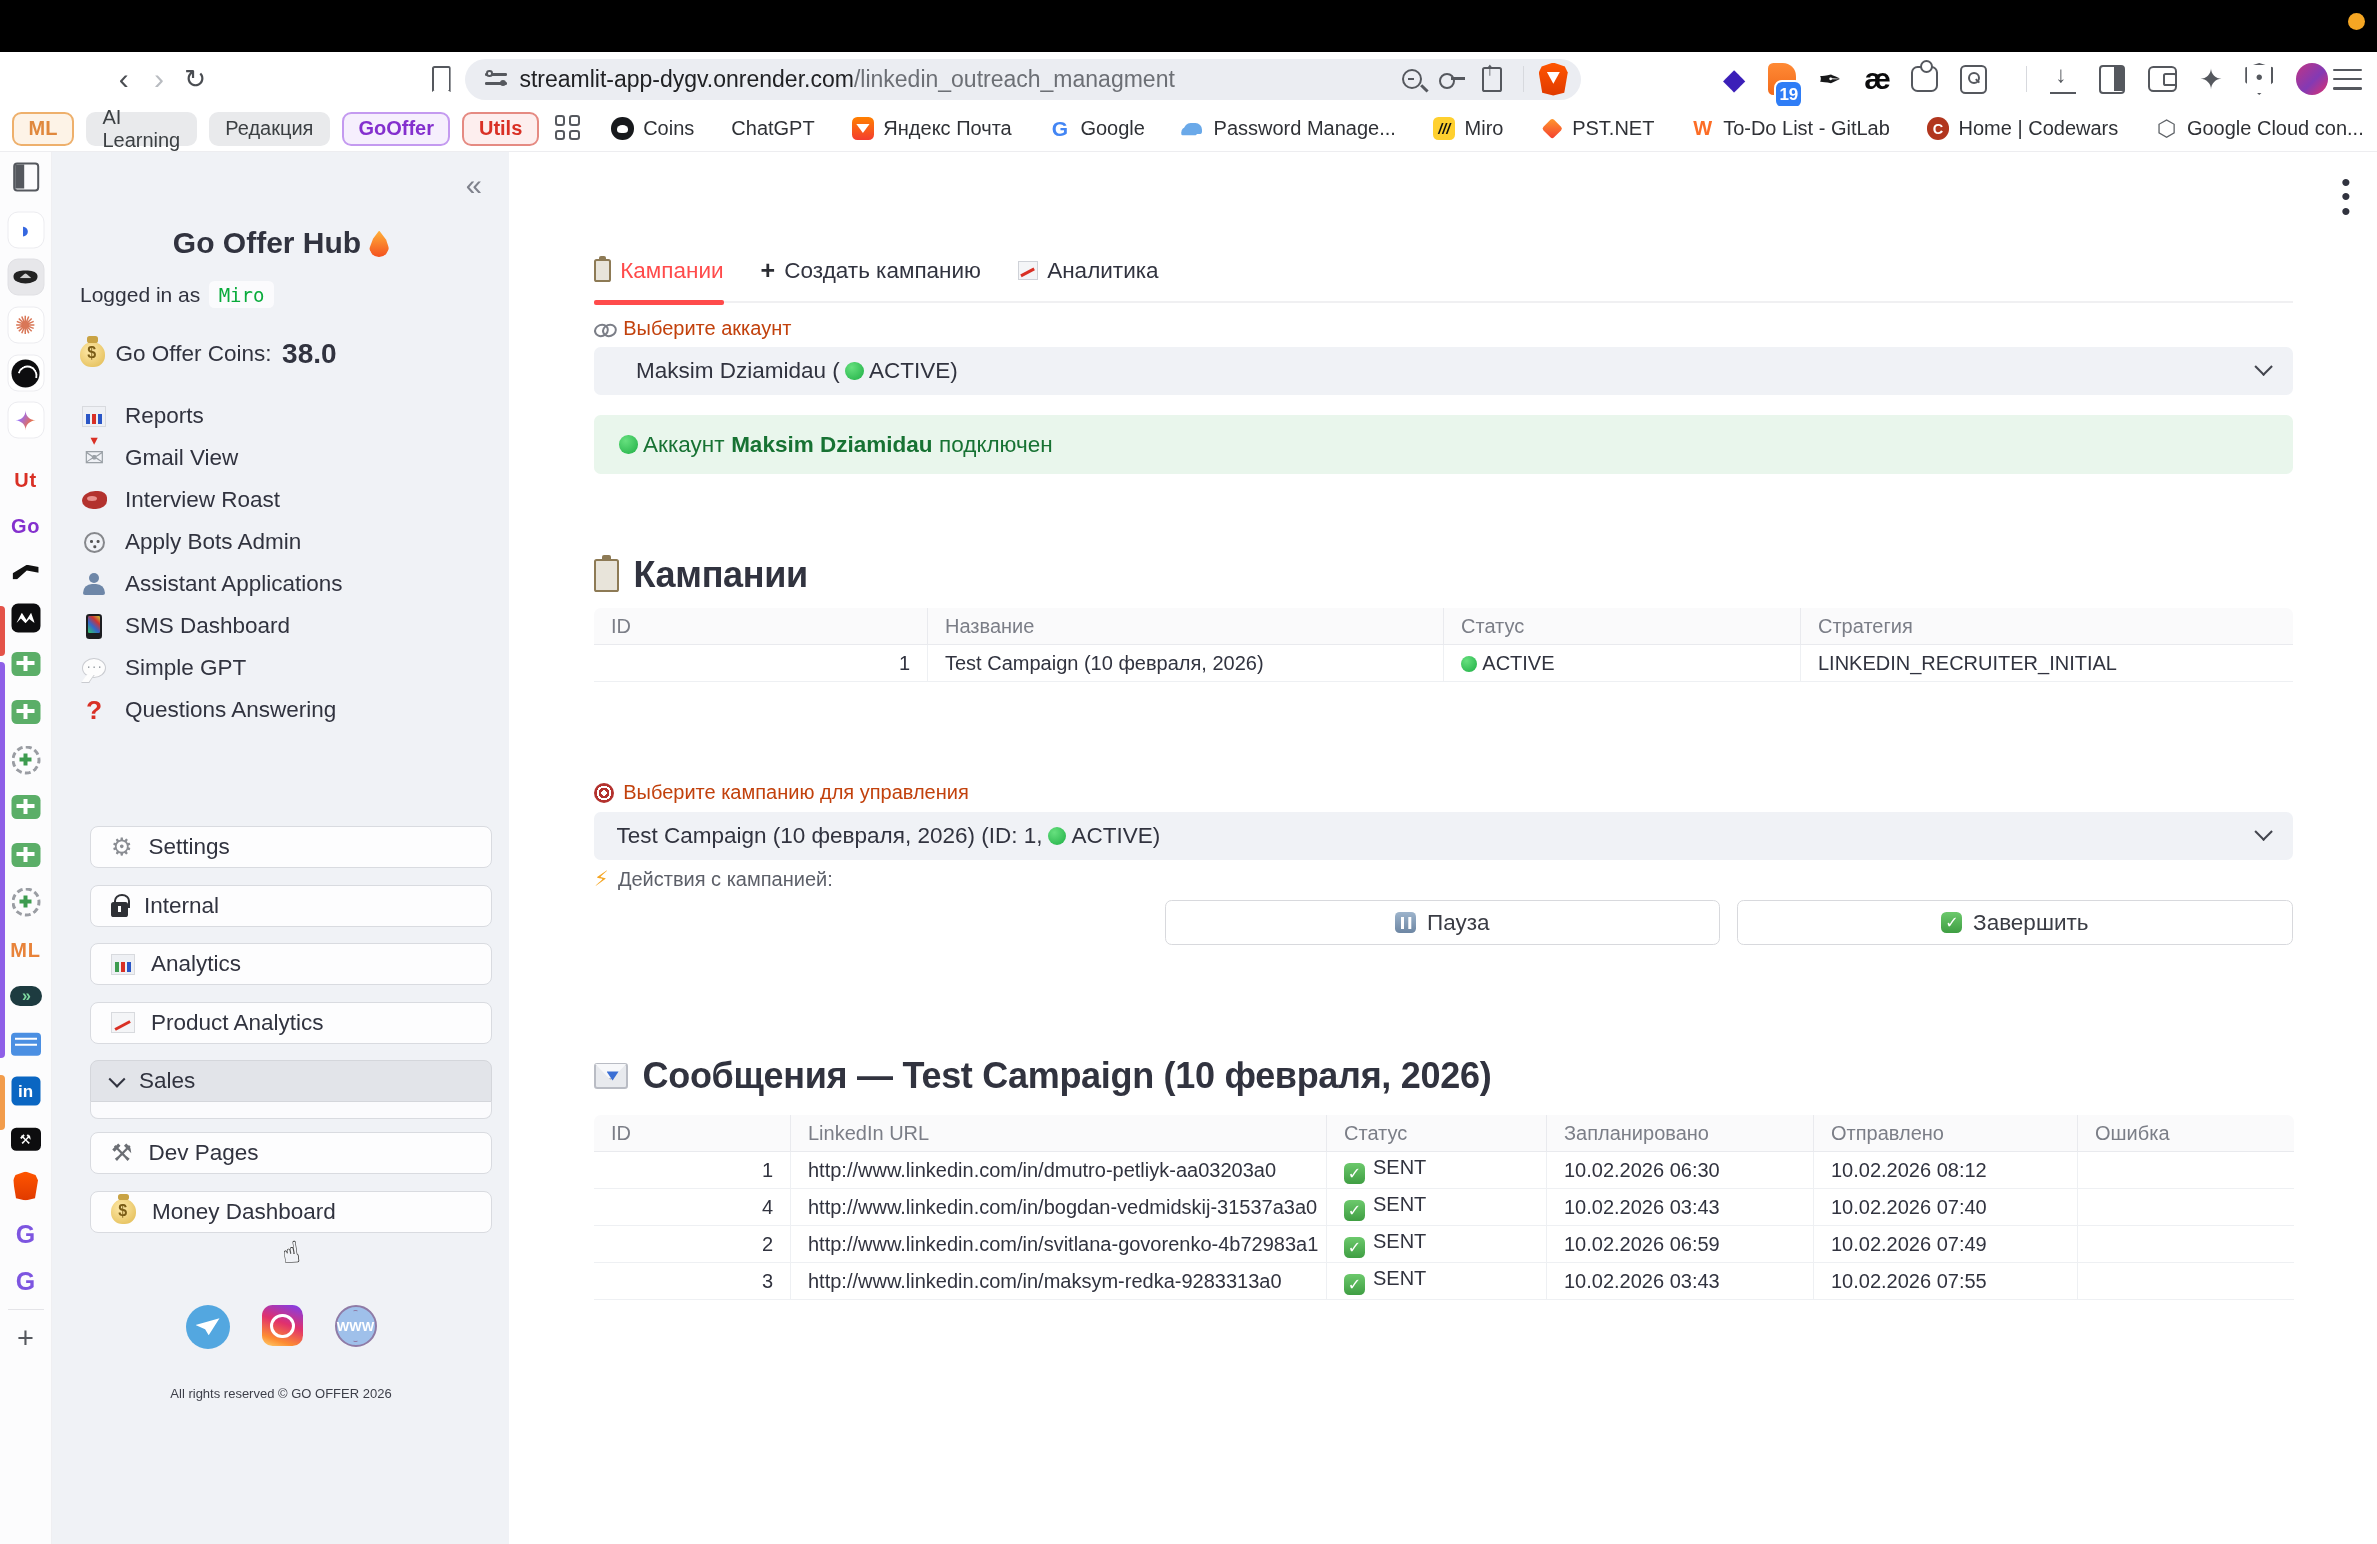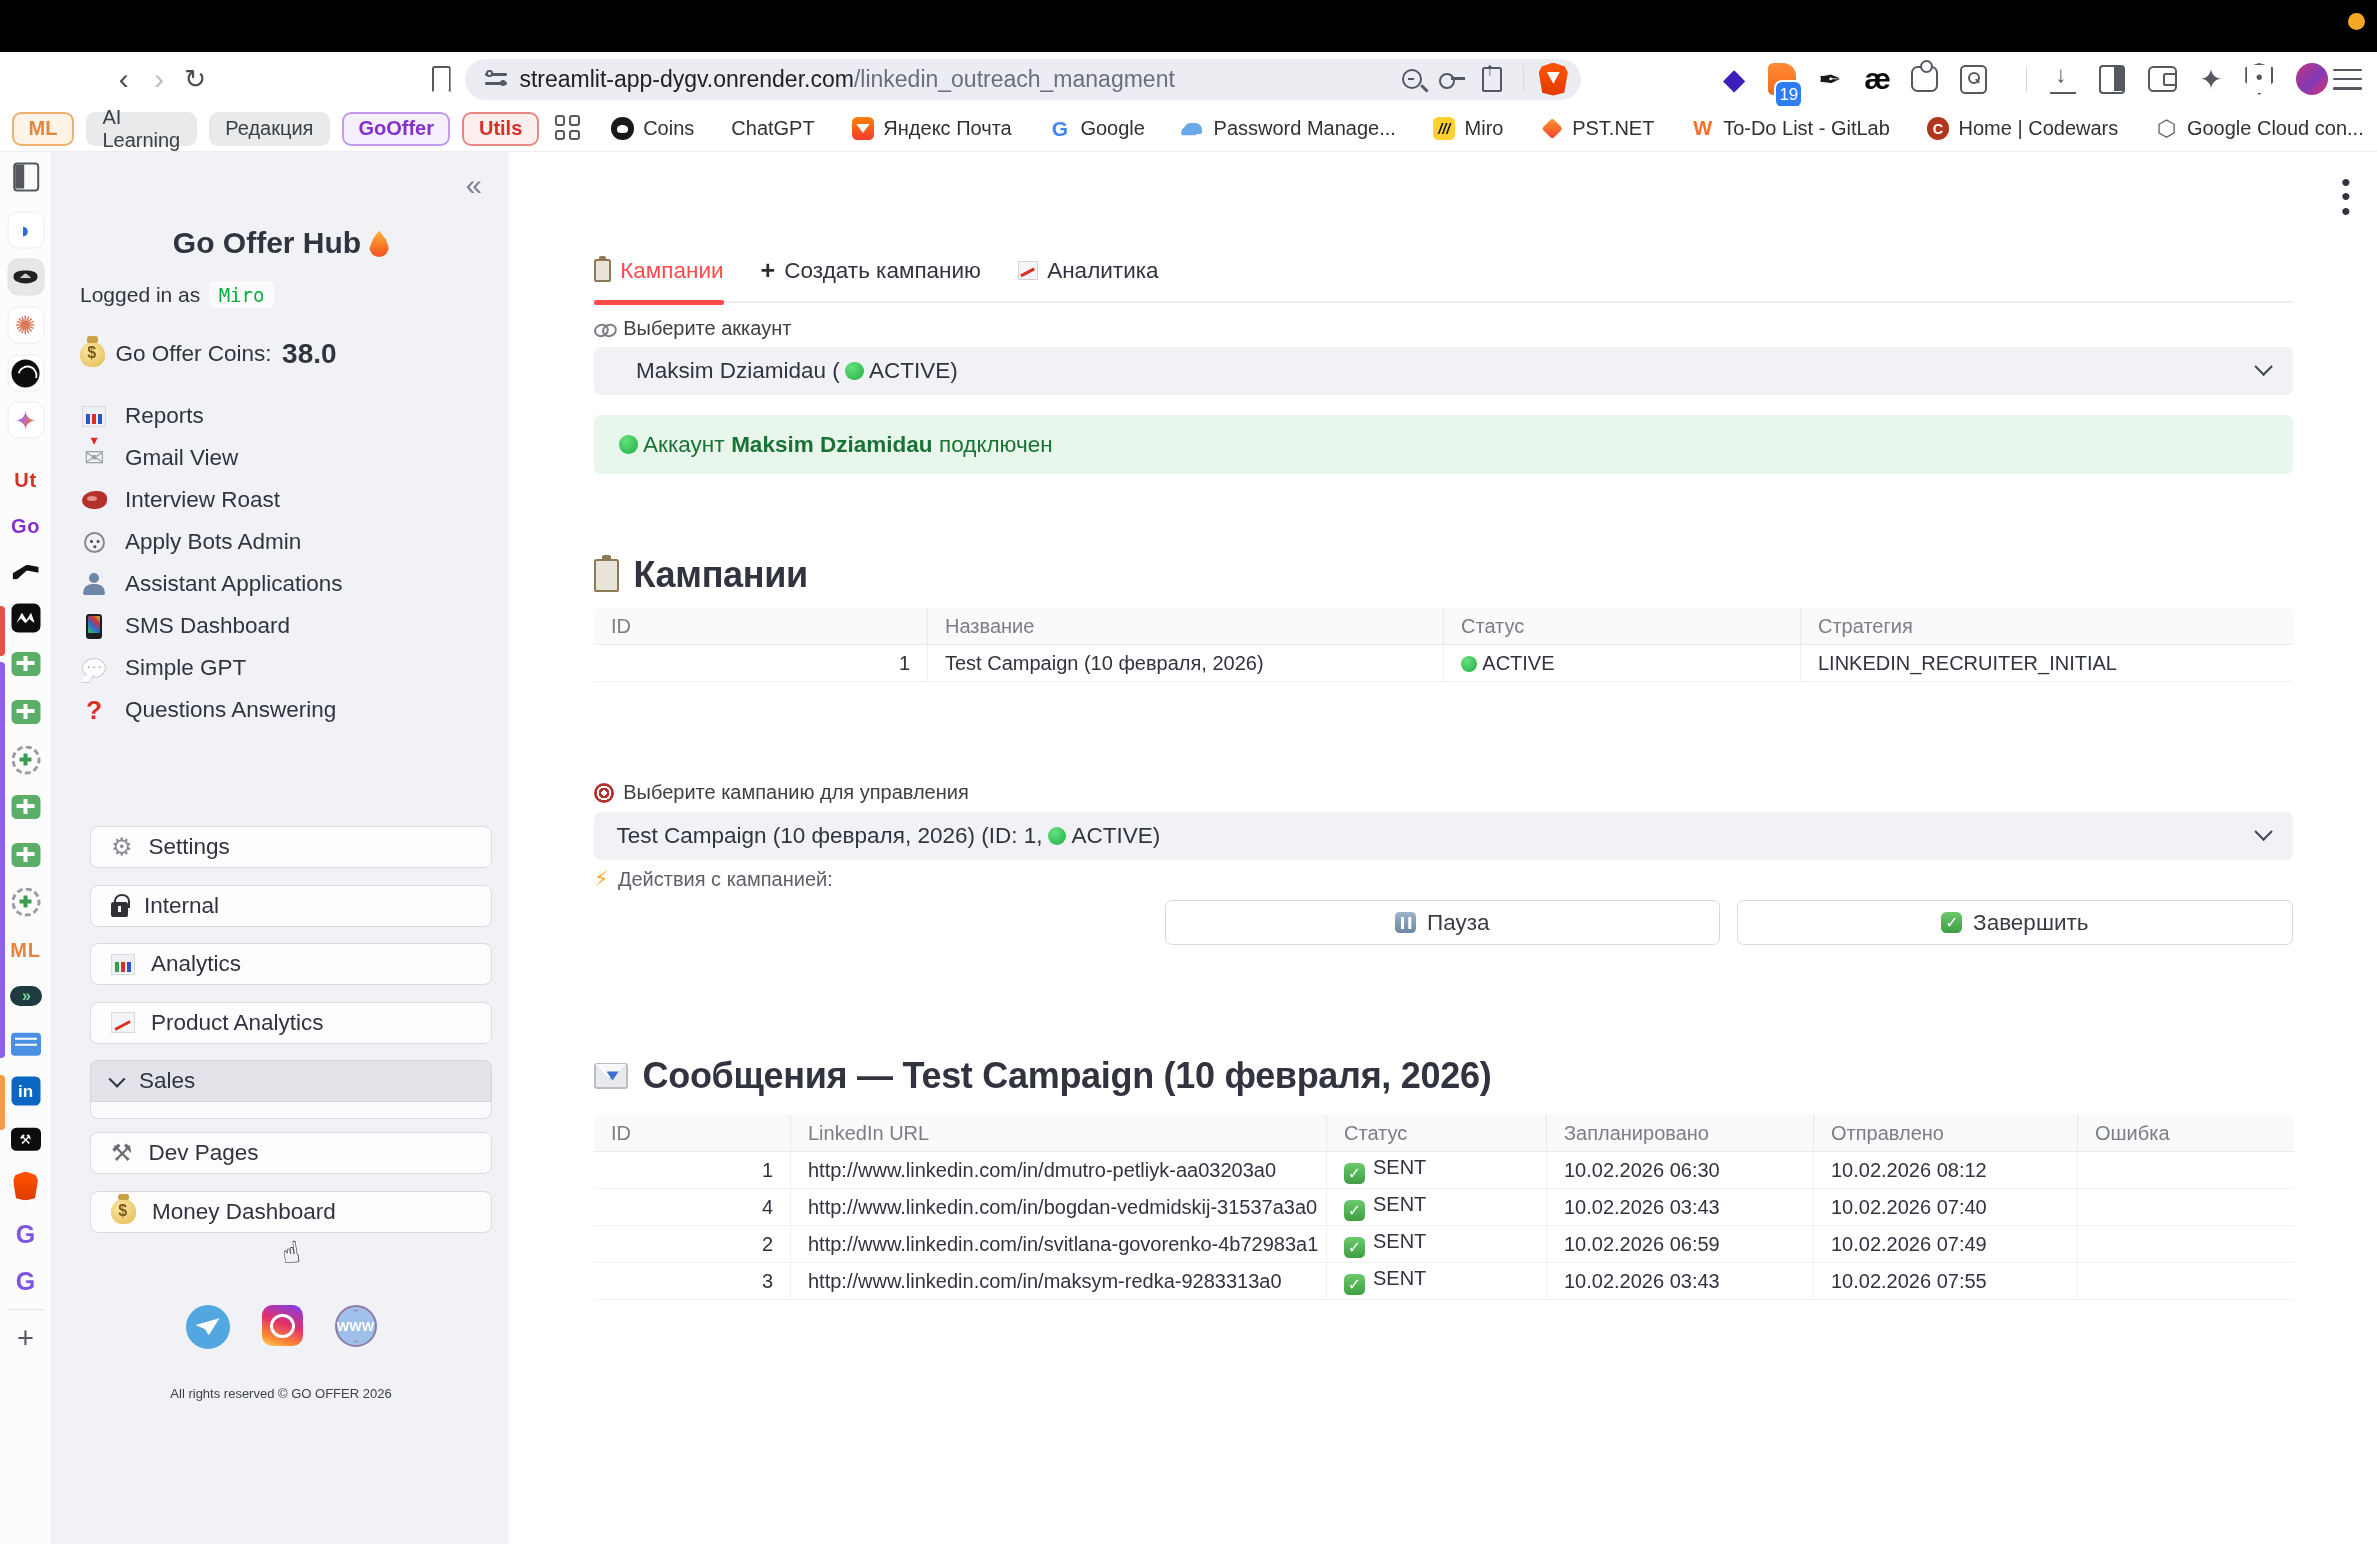--- a/index.html
+++ b/index.html
@@ -30,21 +30,21 @@
   .keyico::before { content:""; position:absolute; left:0; top:0; width:12px; height:12px; border:2.6px solid #55585e; border-radius:50%; }
   .keyico::after { content:""; position:absolute; left:12px; top:4px; width:14.5px; height:2.6px; background:#55585e; }
   .shareico { width:20px; height:25px; border:2.6px solid #55585e; border-radius:2.6px; position:relative; margin-right:4px; }
   .shareico::before { content:"↑"; position:absolute; left:1.3px; top:-10.6px; font-size:18.5px; color:#55585e; background:linear-gradient(#0000,#0000); }
   .pill-sep { width:1.3px; height:26.4px; background:#d7d9de; margin-left:17px; }
   .brave { width:29px; height:33px; background:linear-gradient(#ff5500,#e03a00); clip-path:polygon(50% 0,90% 12%,100% 30%,88% 92%,50% 100%,12% 92%,0 30%,10% 12%); margin-left:14.5px; position:relative; }
   .brave::after { content:""; position:absolute; left:8px; top:9.2px; width:13.2px; height:12px; background:#fff; clip-path:polygon(0 0,100% 0,50% 100%); }
   .ext-cluster { display:flex; align-items:center; gap:22.5px; margin-left:142px; }
   .gemico { font-size:29px; color:#3b1fb8; }
   .orangeext { width:28px; height:32px; background:linear-gradient(#ff8a35,#f26a1b); border-radius:5.3px 13.2px 5.3px 5.3px; position:relative; }
-  .badge19 { position:absolute; left:6.6px; top:17px; min-width:29px; height:29px; background:#2f7df6; border-radius:8px; color:#fff; font-size:17px; font-weight:normal; display:flex; align-items:center; justify-content:center; border:2px solid #fff; }
+  .badge19 { position:absolute; left:6.6px; top:17px; min-width:29px; height:29px; background:#2f7df6; border-radius:8px; color:#fff; font-size:17px; font-weight:bold; display:flex; align-items:center; justify-content:center; border:2px solid #fff; }
   .inkico { font-size:28px; color:#17181a; }
   .aeico { font-size:30px; font-weight:bold; color:#0b0b0c; letter-spacing:-2px; }
   .puzzleico { width:26.4px; height:26.4px; border:2.6px solid #55585e; border-radius:6.6px; position:relative; }
   .puzzleico::before { content:""; position:absolute; left:6.6px; top:-8px; width:9.2px; height:9.2px; border:2.6px solid #55585e; border-radius:50%; background:#fff; }
   .sboxico { width:26.4px; height:29px; border:2.6px solid #55585e; border-radius:5.3px; position:relative; }
   .sboxico::before { content:""; position:absolute; left:5.3px; top:5.3px; width:8px; height:8px; border:2px solid #55585e; border-radius:50%; }
   .sboxico::after { content:""; position:absolute; left:13.2px; top:13.2px; width:5.3px; height:2px; background:#55585e; transform:rotate(45deg); }
   .dlico { width:26.4px; height:29px; position:relative; border-bottom:2.6px solid #55585e; }
   .dlico::before { content:"↓"; position:absolute; left:5.3px; top:-2.6px; font-size:22.5px; color:#55585e; }
   .panelico { width:26.4px; height:29px; border:2.6px solid #55585e; border-radius:4px; position:relative; }
@@ -189,21 +189,21 @@
   .tab.active { color:#ff4b4b; }
   .tab.active::after { content:""; position:absolute; left:0; bottom:-20px; width:100%; height:4.6px; background:#ff4b4b; border-radius:2px; }
   .clip { width:17px; height:22.5px; background:#e8e4da; border:2px solid #8d7a55; border-radius:2.6px; position:relative; }
   .clip::before { content:""; position:absolute; left:3.3px; top:-5.3px; width:6.6px; height:5.3px; background:#8d7a55; border-radius:2px 2px 0 0; }
   .clip.big { width:25px; height:33px; }
   .clip.big::before { left:6px; width:9.2px; }
   .plusblack { font-size:25px; font-weight:bold; color:#2b2d33; }
   .chartsm { width:20px; height:18.5px; background:#f4f5f7; border:1.3px solid #cfd2d8; position:relative; }
   .chartsm::after { content:""; position:absolute; left:1.3px; top:9.2px; width:14.5px; height:2.6px; background:#d93025; transform:rotate(-28deg); }
 
-  .field-label { display:flex; align-items:center; gap:9.2px; font-size:20px; color:#404040; }
+  .field-label { display:flex; align-items:center; gap:9.2px; font-size:20px; color:#c2410c; }
   .lbl-account { position:absolute; top:165px; }
   .linkico { width:20px; height:12px; position:relative; }
   .linkico::before { content:""; position:absolute; left:0; top:1.3px; width:10.6px; height:9.2px; border:2px solid #7b7e87; border-radius:50%; transform:rotate(-20deg); }
   .linkico::after { content:""; position:absolute; left:8px; top:1.3px; width:10.6px; height:9.2px; border:2px solid #7b7e87; border-radius:50%; transform:rotate(-20deg); }
 
   .selectbox { position:absolute; left:0; width:1699px; height:48px; background:#f0f2f6; border-radius:6.6px; display:flex; align-items:center; padding:0 22.5px; font-size:22.5px; color:#31333f; }
   .sel1 { top:195px;padding-left:42px; } .sel2 { top:660px; }
   .sel-caret { margin-left:auto; width:13.2px; height:13.2px; border-right:2.6px solid #43454e; border-bottom:2.6px solid #43454e; transform:rotate(45deg) translate(-2.6px,-2.6px); }
   .gdot { display:inline-block; width:18.5px; height:18.5px; border-radius:50%; background:radial-gradient(circle at 35% 30%,#66e07e,#1faf45); margin:0 5.3px; vertical-align:-2px; }
   .gdot.sm { width:16px; height:16px; }

